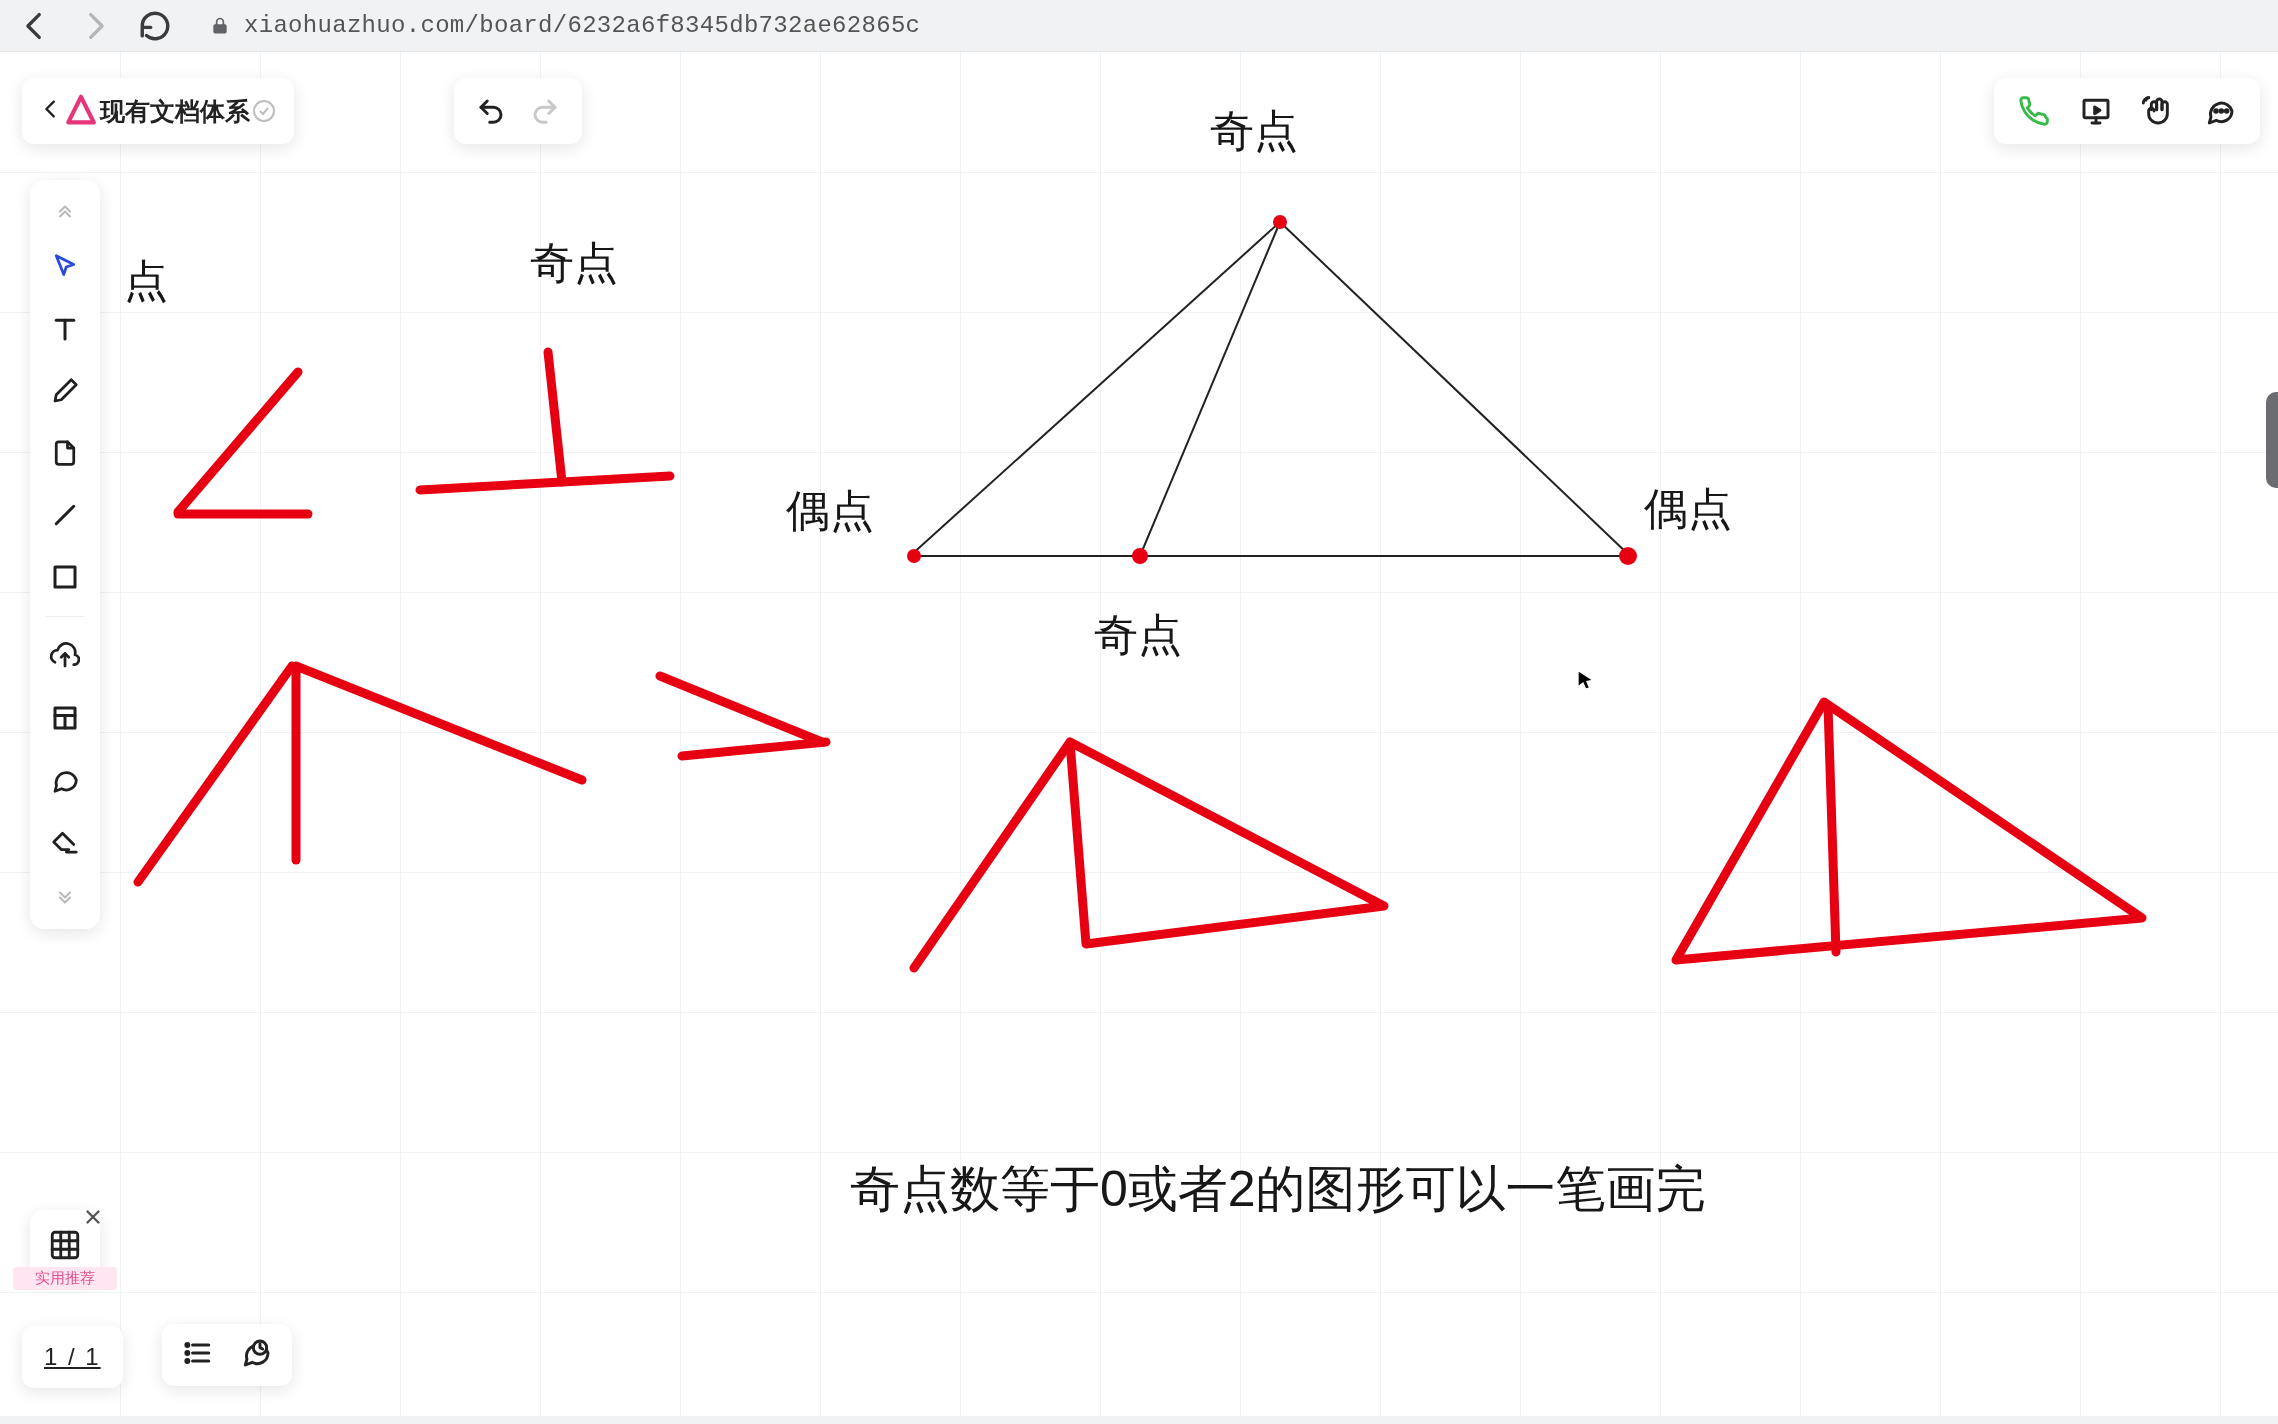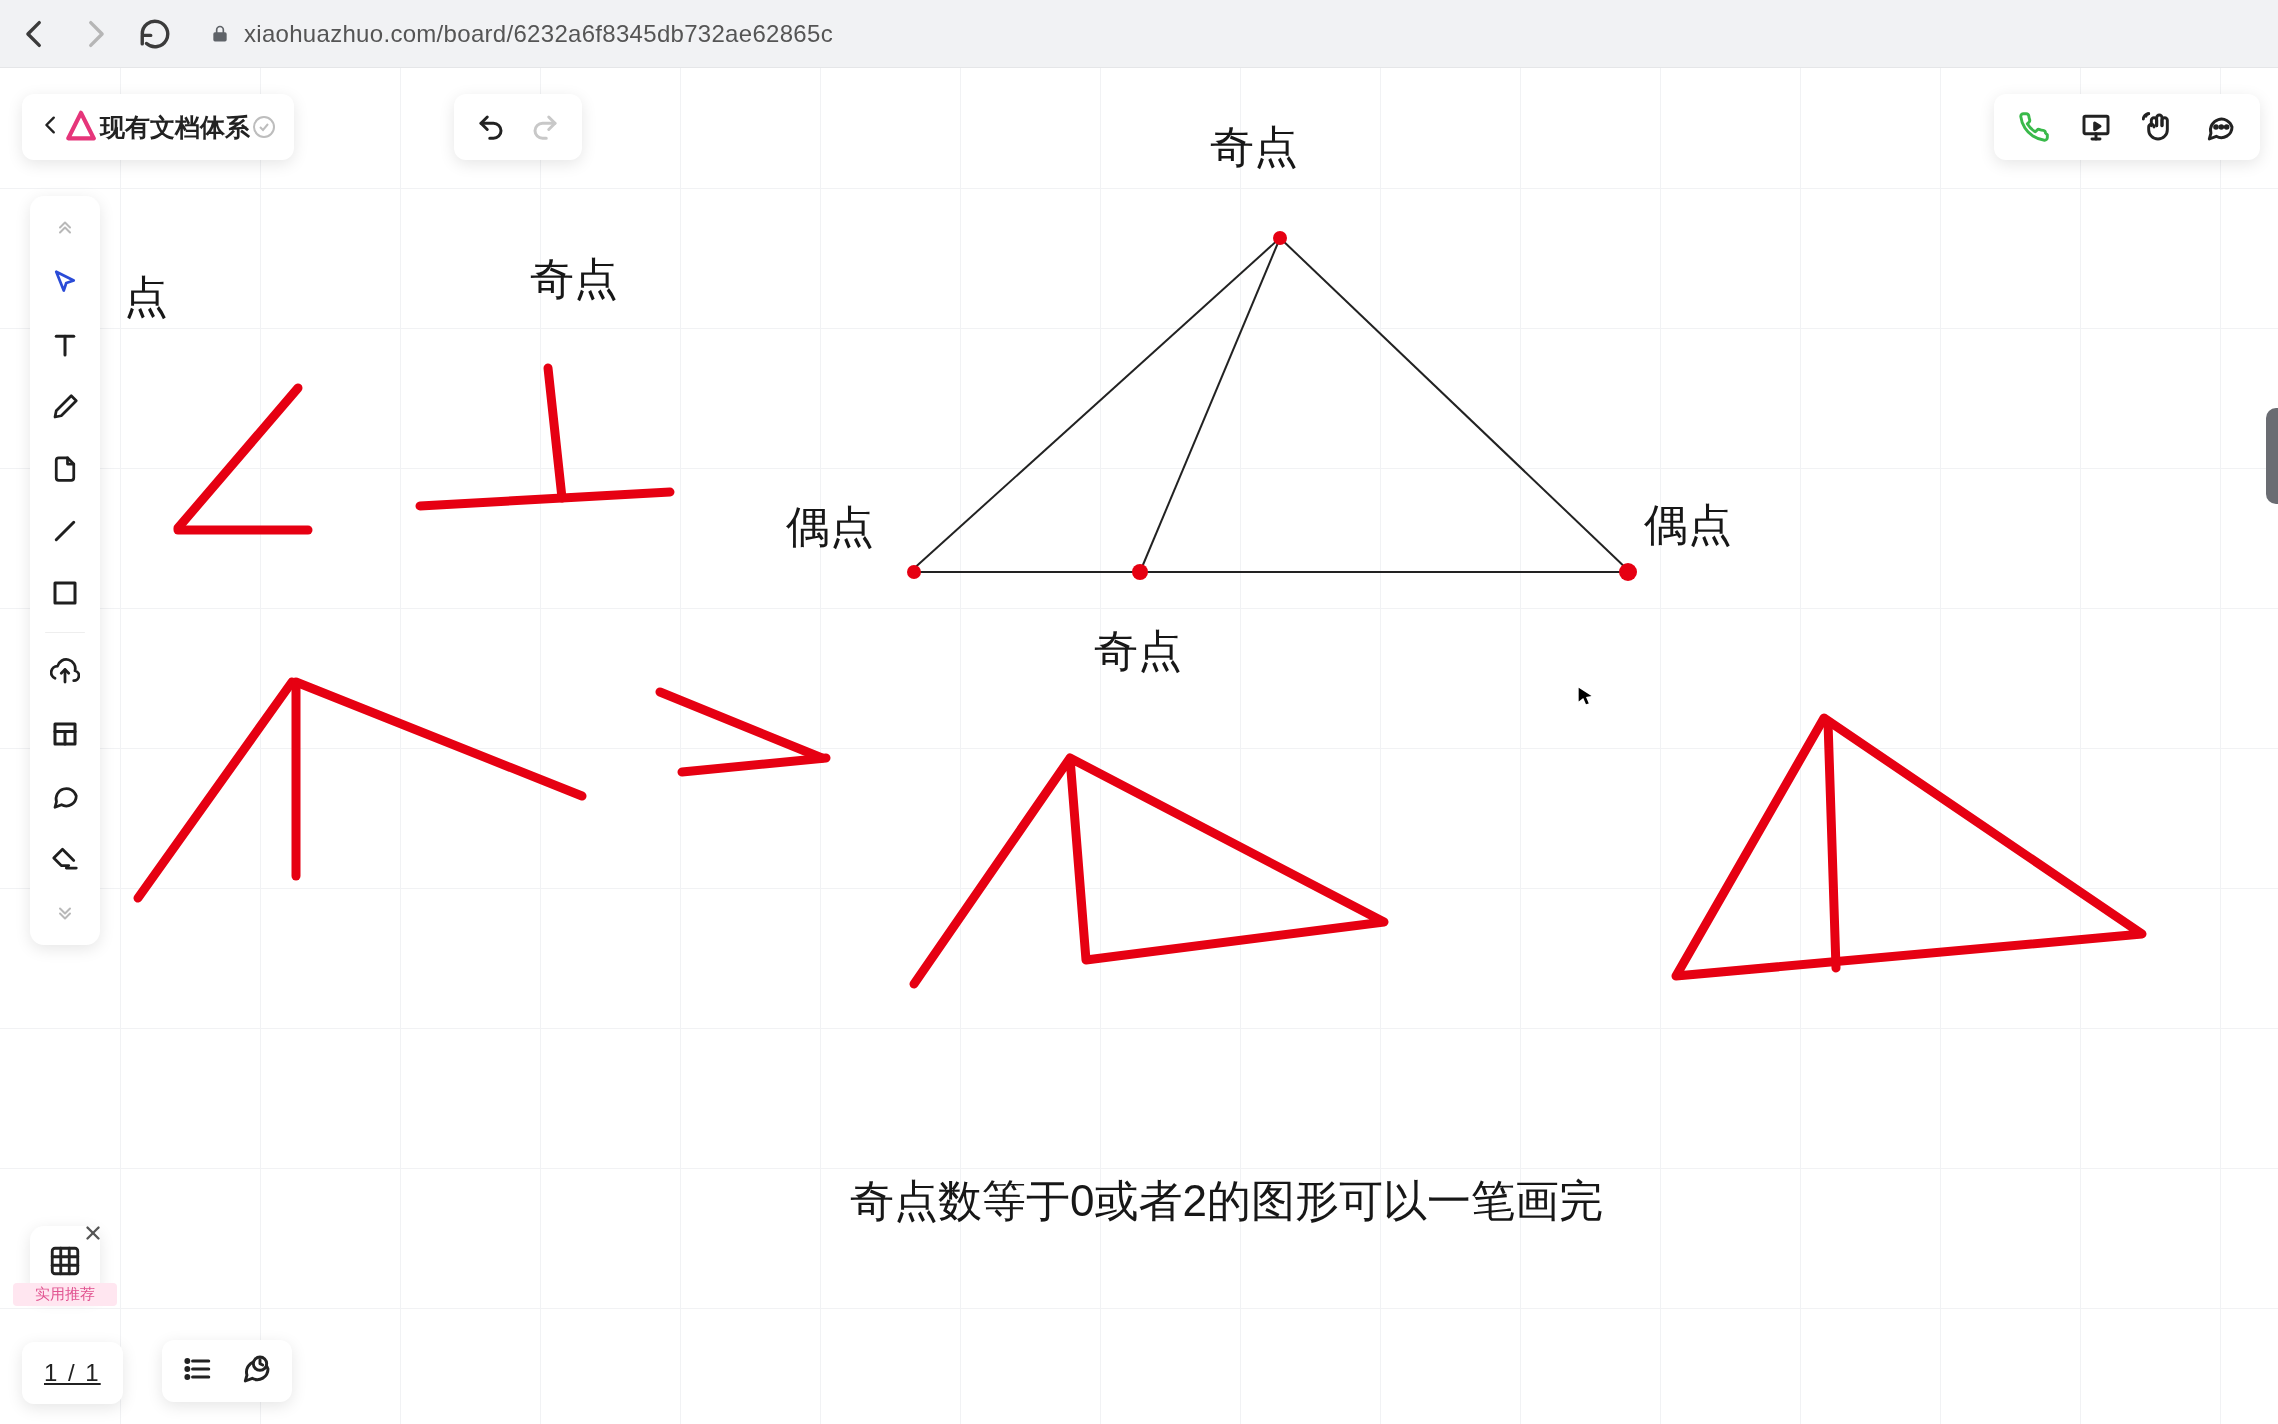--- a/index.html
+++ b/index.html
@@ -1,25 +1,26 @@
 <!DOCTYPE html>
 <html><head>
 <meta charset="utf-8">
 <style>
   * { box-sizing: border-box; margin: 0; padding: 0; }
   html, body { width: 100%; height: 100%; font-family: -apple-system, BlinkMacSystemFont, "Segoe UI", Helvetica, Arial, sans-serif; background:#f1f2f4; }
   
   .browser-bar {
-    height: 68px;
+    height: 52px;
     background:#f1f2f4;
     display:flex;
     align-items:center;
     padding: 0 18px;
     gap: 26px;
     border-bottom:1px solid #e5e6e8;
+    font-family:Liberation Mono, monospace;
   }
   .nav-btn {
     width:34px;height:34px;
     display:flex;align-items:center;justify-content:center;
     border-radius:50%;
     color:#3b3b3b;
   }
   .nav-btn.disabled { color:#b6b6b6; }
   .addr-box {
     flex:1;
@@ -167,21 +168,21 @@
   
   .canvas-label {
     position:absolute;
     font-size:44px;
     color:#171717;
     font-weight:500;
     white-space:nowrap;
     text-align:right;
   }
   .big-note {
-    font-size:44px;
+    font-size:50px;
   }
 
   
   .canvas-svg {
     position:absolute; inset:0;
     width:100%; height:100%;
     pointer-events:none;
   }
   .red-stroke { stroke:#e60012; stroke-width:9; stroke-linecap:round; stroke-linejoin:round; fill:none; }
   .thin-stroke { stroke:#222; stroke-width:2; fill:none; }

